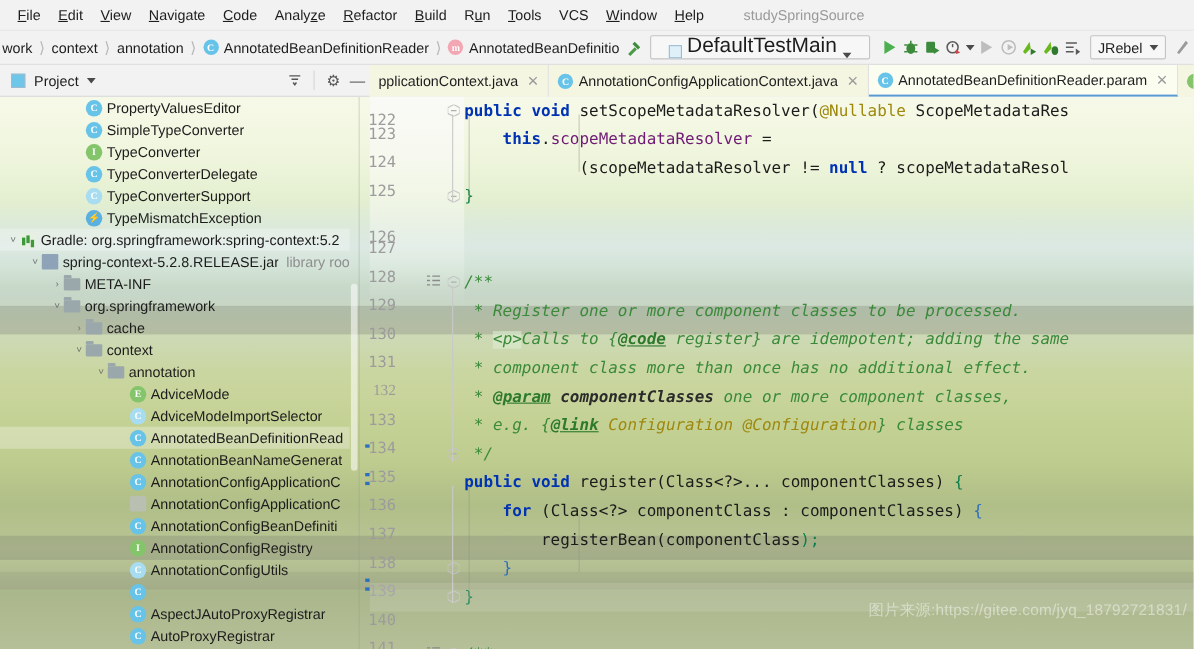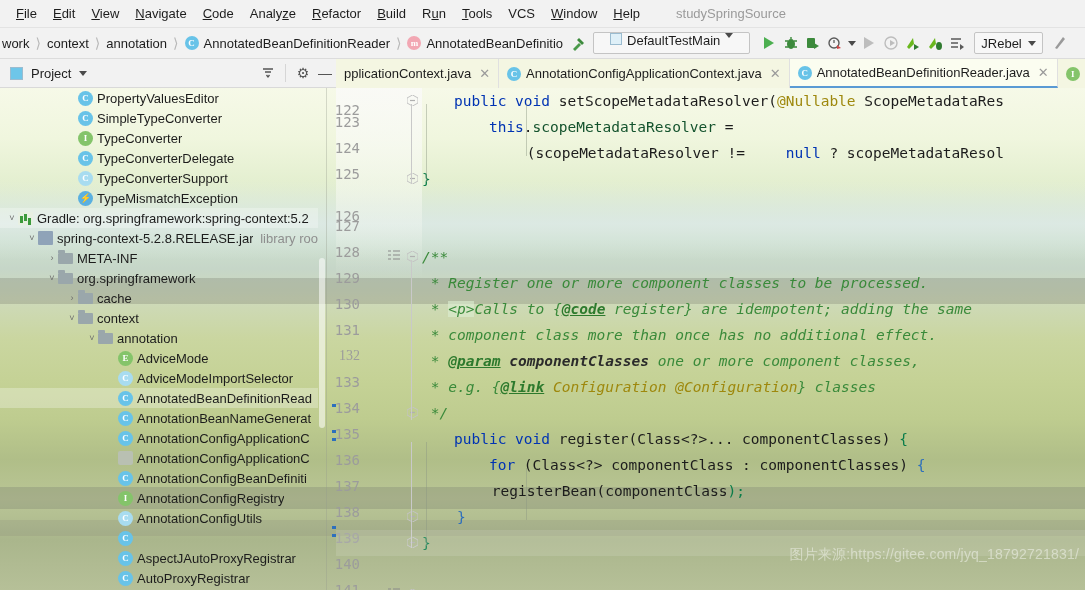--- a/index.html
+++ b/index.html
@@ -66,23 +66,23 @@
     width:14px; height:14px; border-radius:50%; margin-right:5px;
     display:inline-flex; align-items:center; justify-content:center;
     font-size:9px; font-weight:bold; color:#fff; font-family:"Liberation Serif",serif;
   }
   .cicon.c{ background:#68c3e8; }
   .cicon.m{ background:#f2a7b3; }
 
   .tb-sep{ width:1px; height:18px; background:#d6d6d6; margin:0 6px; }
   .tb-btn{ width:22px; height:22px; display:inline-flex; align-items:center; justify-content:center; }
   .runcfg{
-    display:flex; align-items:flex-start; gap:5px; height:22px; padding:0 16px;
+    display:flex; align-items:flex-end; gap:5px; height:22px; padding:0 16px;
     border:1px solid #c4c4c4; border-radius:2px; background:#f7f7f7; margin-left:4px;
-    font-size:13px; white-space:nowrap;
+    font-size:19px; white-space:nowrap;
   }
   .runcfg .sq{ width:12px; height:12px; border:1px solid #9bbcd0; background:#dff0f8;}
   .jrebel{
     display:flex; align-items:center; gap:6px; height:22px; padding:0 6px;
     border:1px solid #c4c4c4; border-radius:2px; background:#f7f7f7;
     font-size:13px; white-space:nowrap;
   }
   .caret{ width:0;height:0;border-left:4px solid transparent;border-right:4px solid transparent;border-top:5px solid #4a4a4a;}
   .tri{ width:0;height:0;border-top:6px solid transparent;border-bottom:6px solid transparent;border-left:10px solid #4caf50;}
   .tri.dim{ border-left-color:#bdbdbd; }
@@ -170,23 +170,23 @@
   }
   .foldline{ position:absolute; left:75px; width:1px; background:#c9c9c9; }
   .annot{ position:absolute; left:52px; color:#8a8a8a; font-size:11px; }
 
   .code{
     position:absolute; left:86px; top:0; width:663px; height:502px;
     font-family:"DejaVu Sans Mono", monospace; font-size:14.5px; line-height:26px;
     white-space:pre;
   }
   .cl{ position:absolute; left:0; height:26px; line-height:26px; }
-  .kw{ color:#0033b3; font-weight:normal;margin-left:32px; }
+  .kw{ color:#0033b3; font-weight:bold; }
   .plain{ color:#1c1c1c; }
-  .fld{ color:#14532d; }
+  .fld{ color:#701a75; }
   .ann{ color:#9e880d; }
   .cmt{ color:#3a8a3a; font-style:italic; }
   .cmtb{ color:#2d7a2d; font-style:italic; font-weight:bold; text-decoration:underline; }
   .cmtp{ color:#2b2b2b; font-style:italic; font-weight:bold; }
   .cmty{ color:#9e880d; font-style:italic; }
   .tagbg{ background:rgba(220,238,210,.6); }
   .brk1{ color:#0a7d4a; }
   .brk2{ color:#2d6fbd; }
 
   .caret-line{ position:absolute; left:0; top:0; width:749px; height:26px; background:rgba(255,255,255,0.12); }
@@ -345,21 +345,21 @@
     <span>pplicationContext.java</span>
     <span class="x">✕</span>
   </div>
   <div class="tab">
     <span class="tabicon c">C</span>
     <span>AnnotationConfigApplicationContext.java</span>
     <span class="x">✕</span>
   </div>
   <div class="tab active">
     <span class="tabicon c">C</span>
-    <span>AnnotatedBeanDefinitionReader.java</span>
+    <span>AnnotatedBeanDefinitionReader.param</span>
     <span class="x">✕</span>
   </div>
   <div class="tab">
     <span class="tabicon i">I</span>
     <span>BeanN</span>
   </div>
 </div>
 
 <div class="tree">
     <div class="node">

